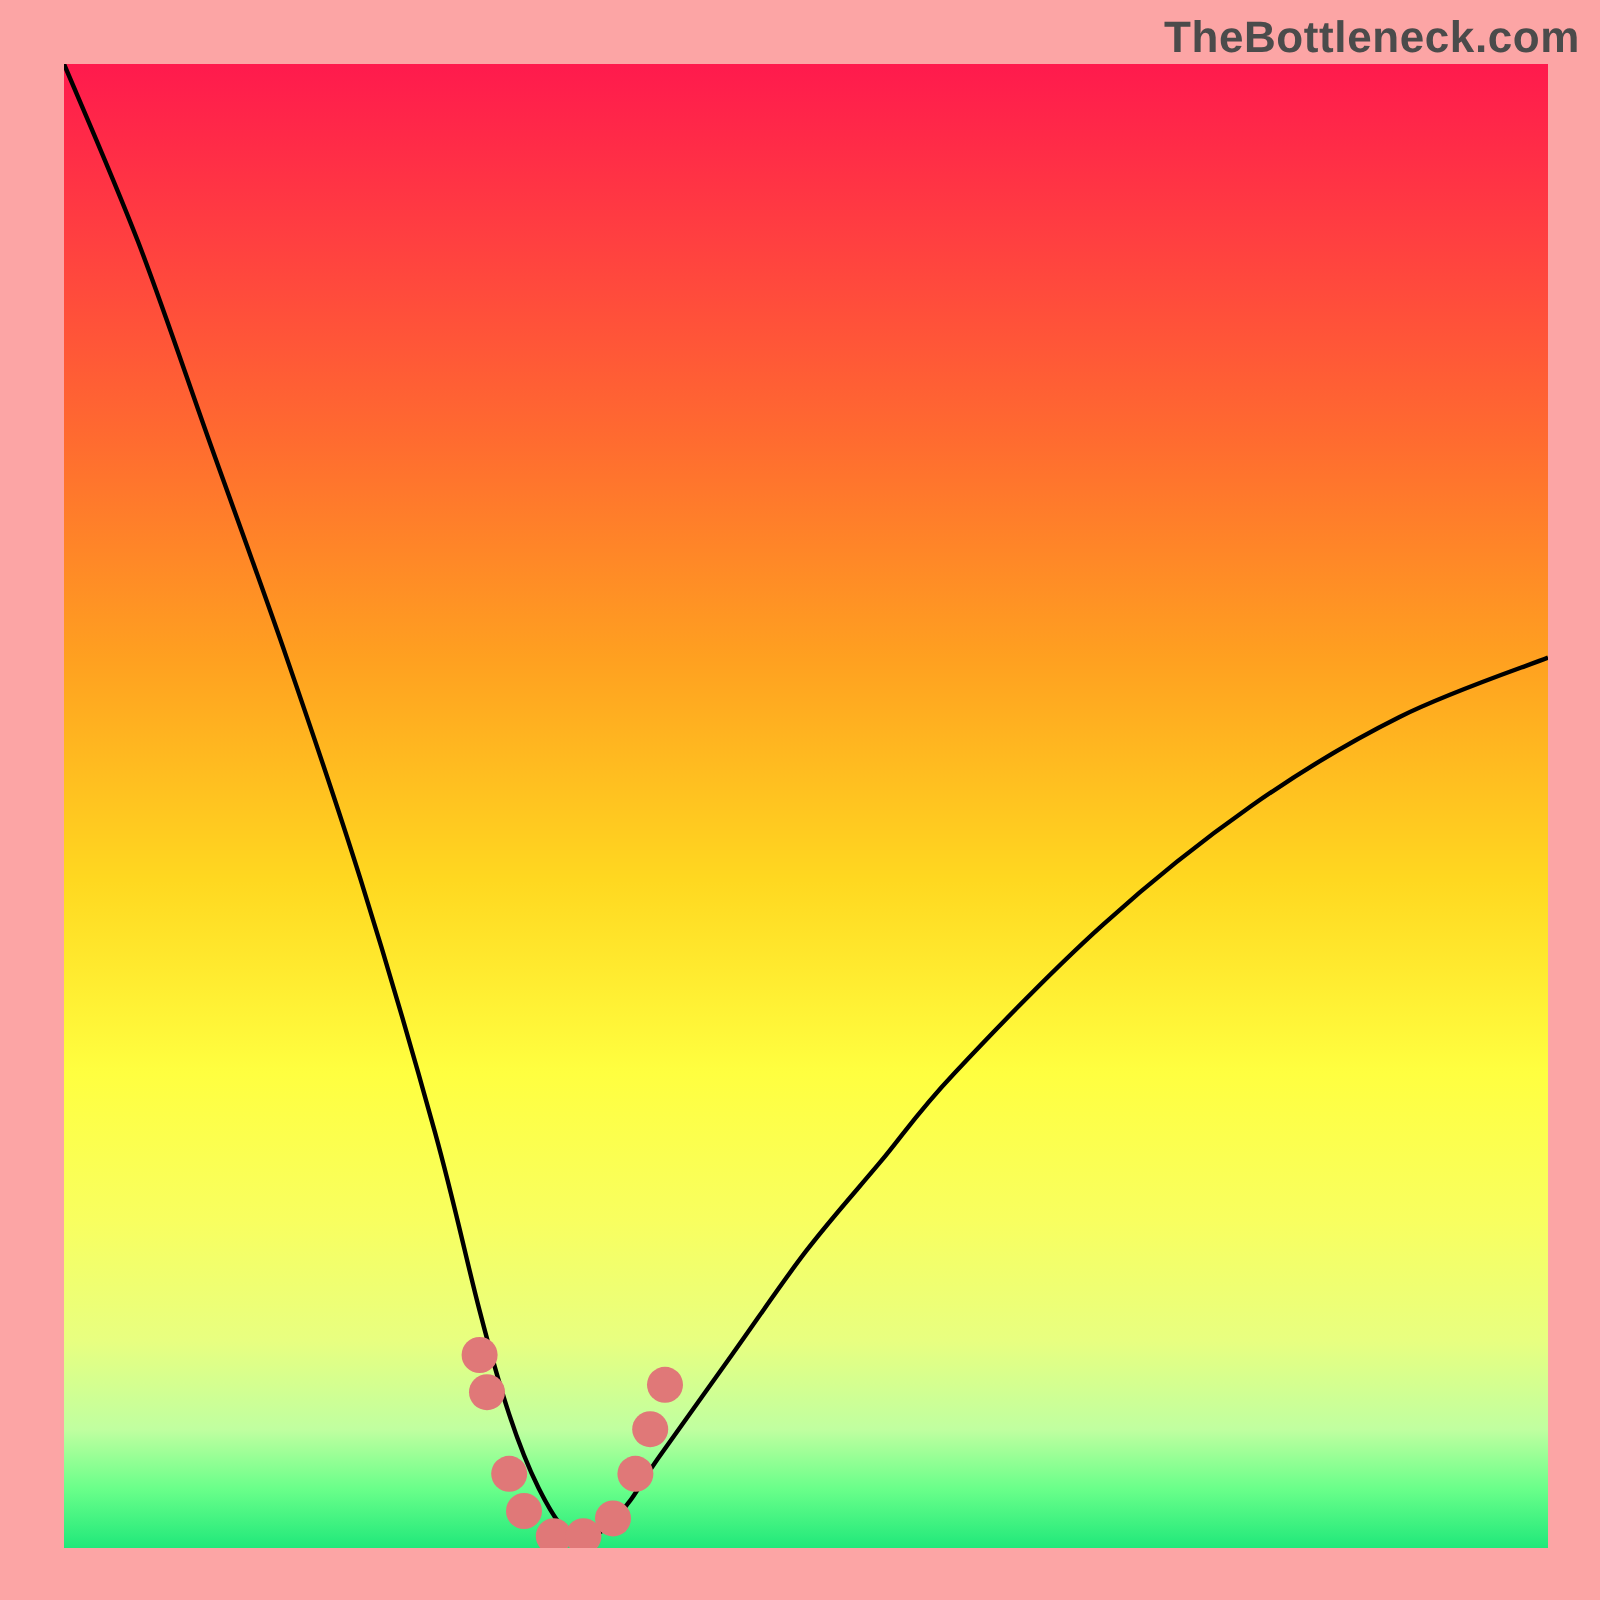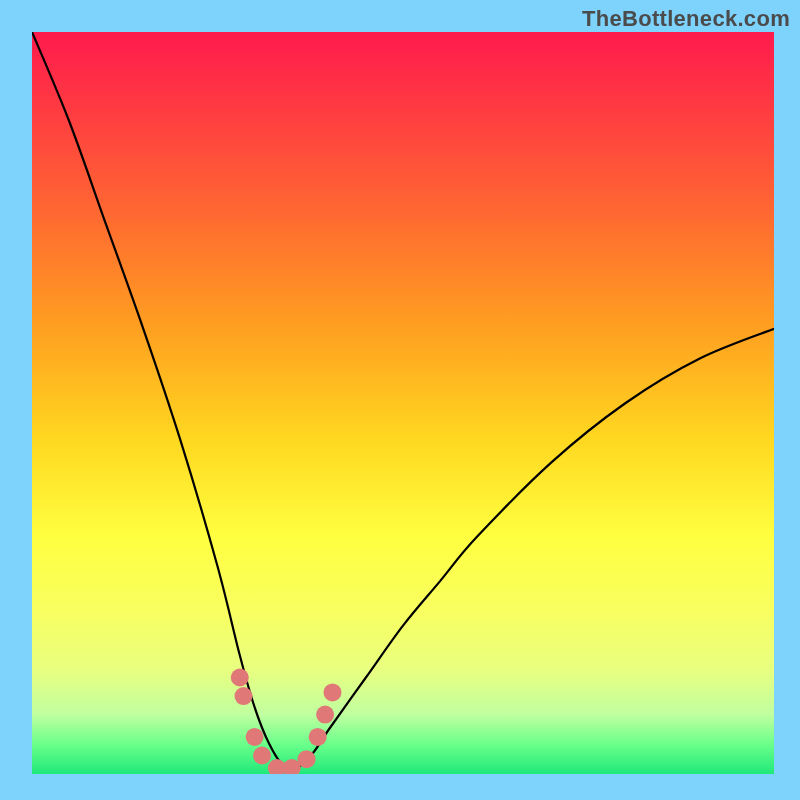--- a/index.html
+++ b/index.html
@@ -6,21 +6,21 @@
     margin: 0;
     padding: 0;
     width: 800px;
     height: 800px;
     overflow: hidden;
     font-family: Arial, Helvetica, sans-serif;
   }
   .frame {
     width: 800px;
     height: 800px;
-    background: #7dd3fc;
+    background: #fca5a5;
     position: relative;
   }
   .plot-area {
     position: absolute;
     left: 32px;
     top: 32px;
     width: 742px;
     height: 742px;
     background: linear-gradient(
       to bottom,

